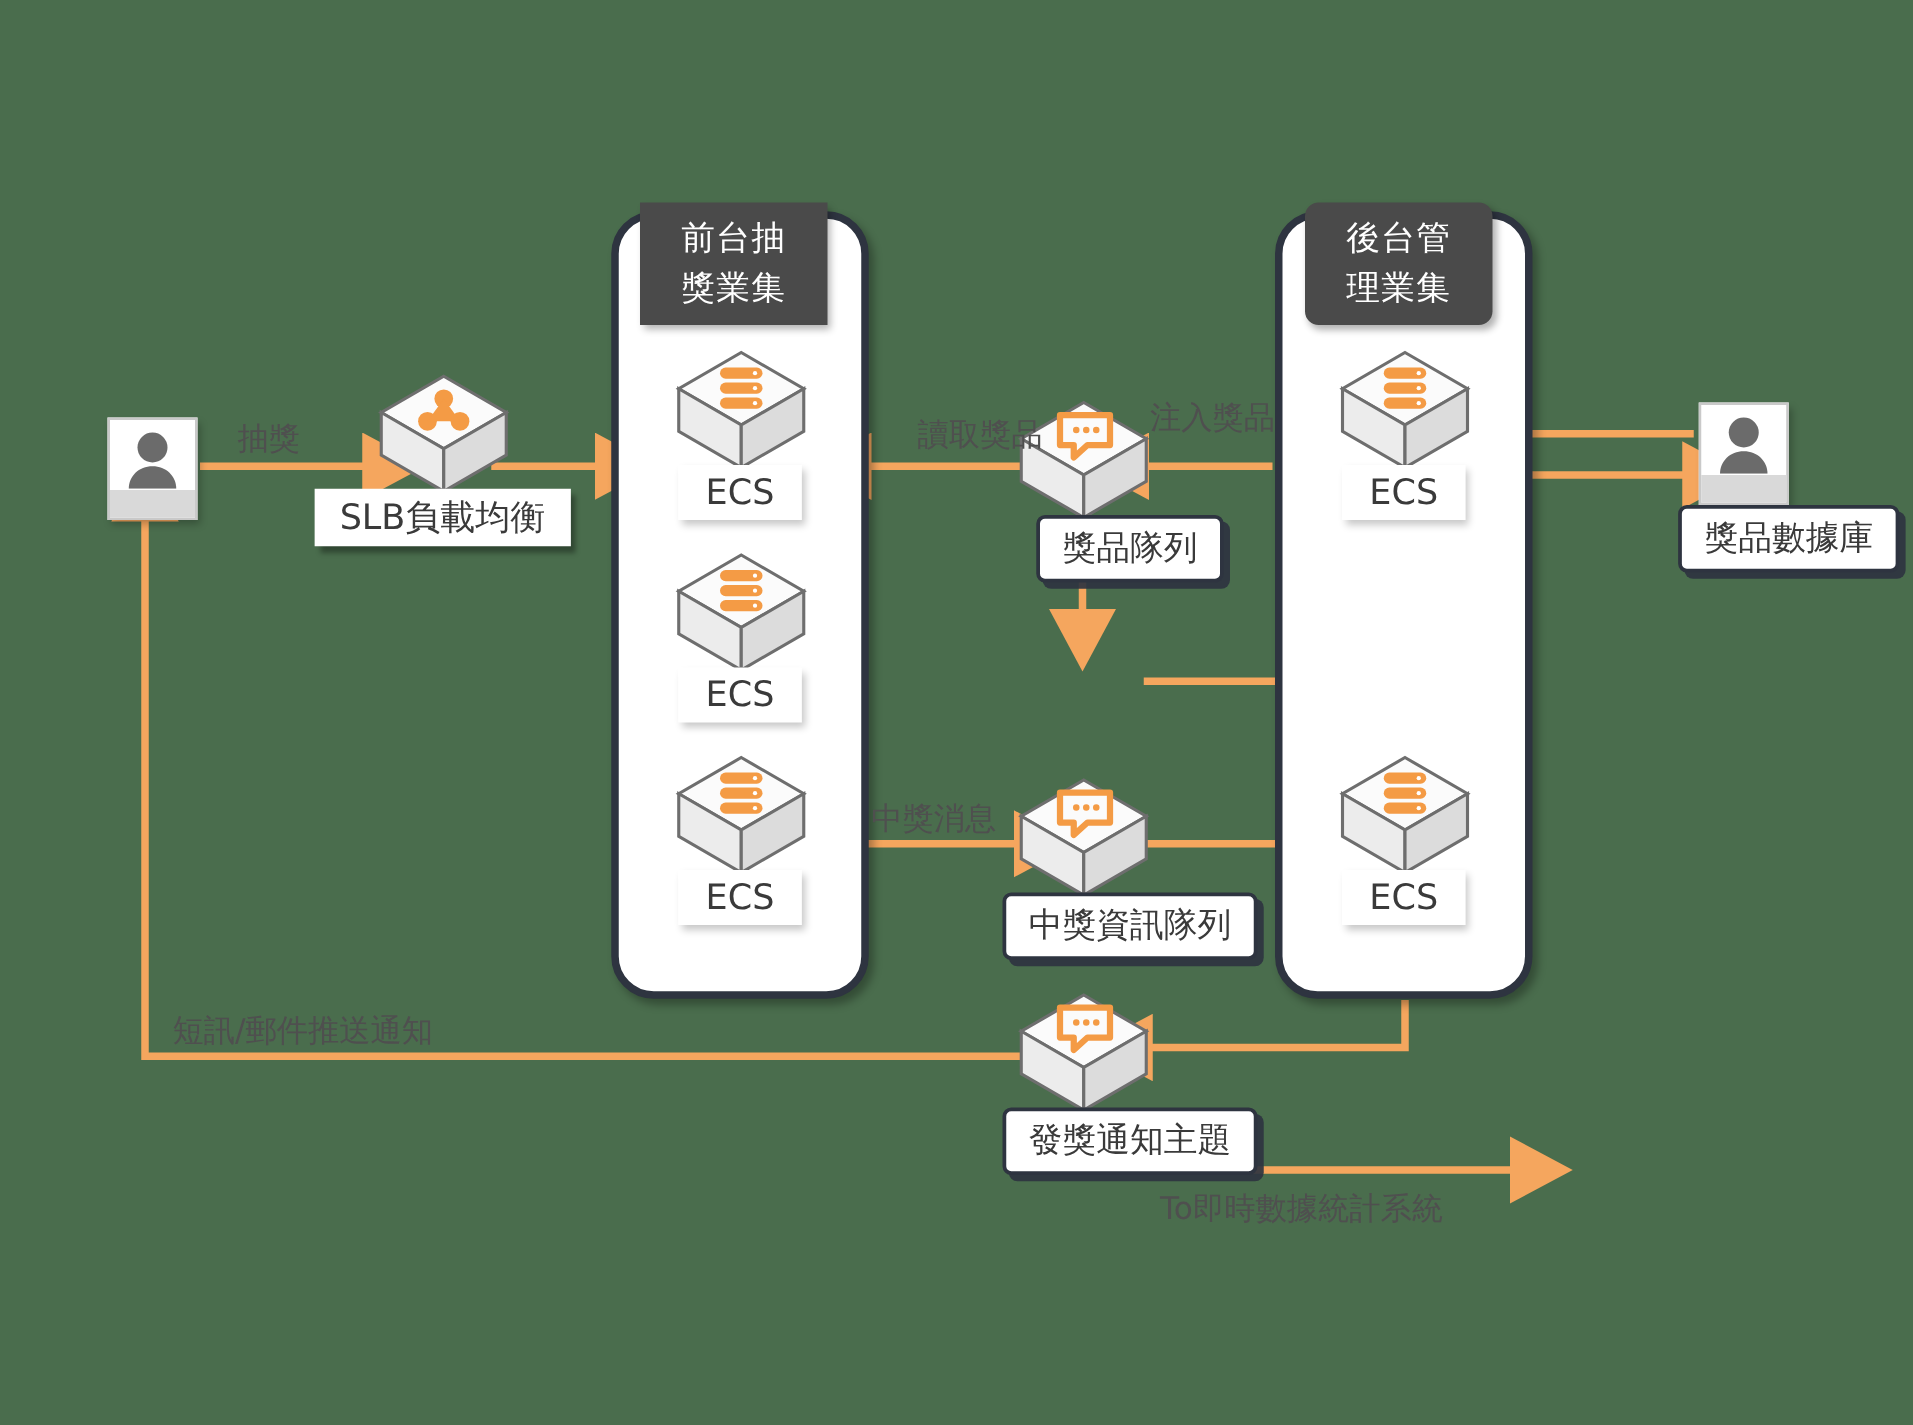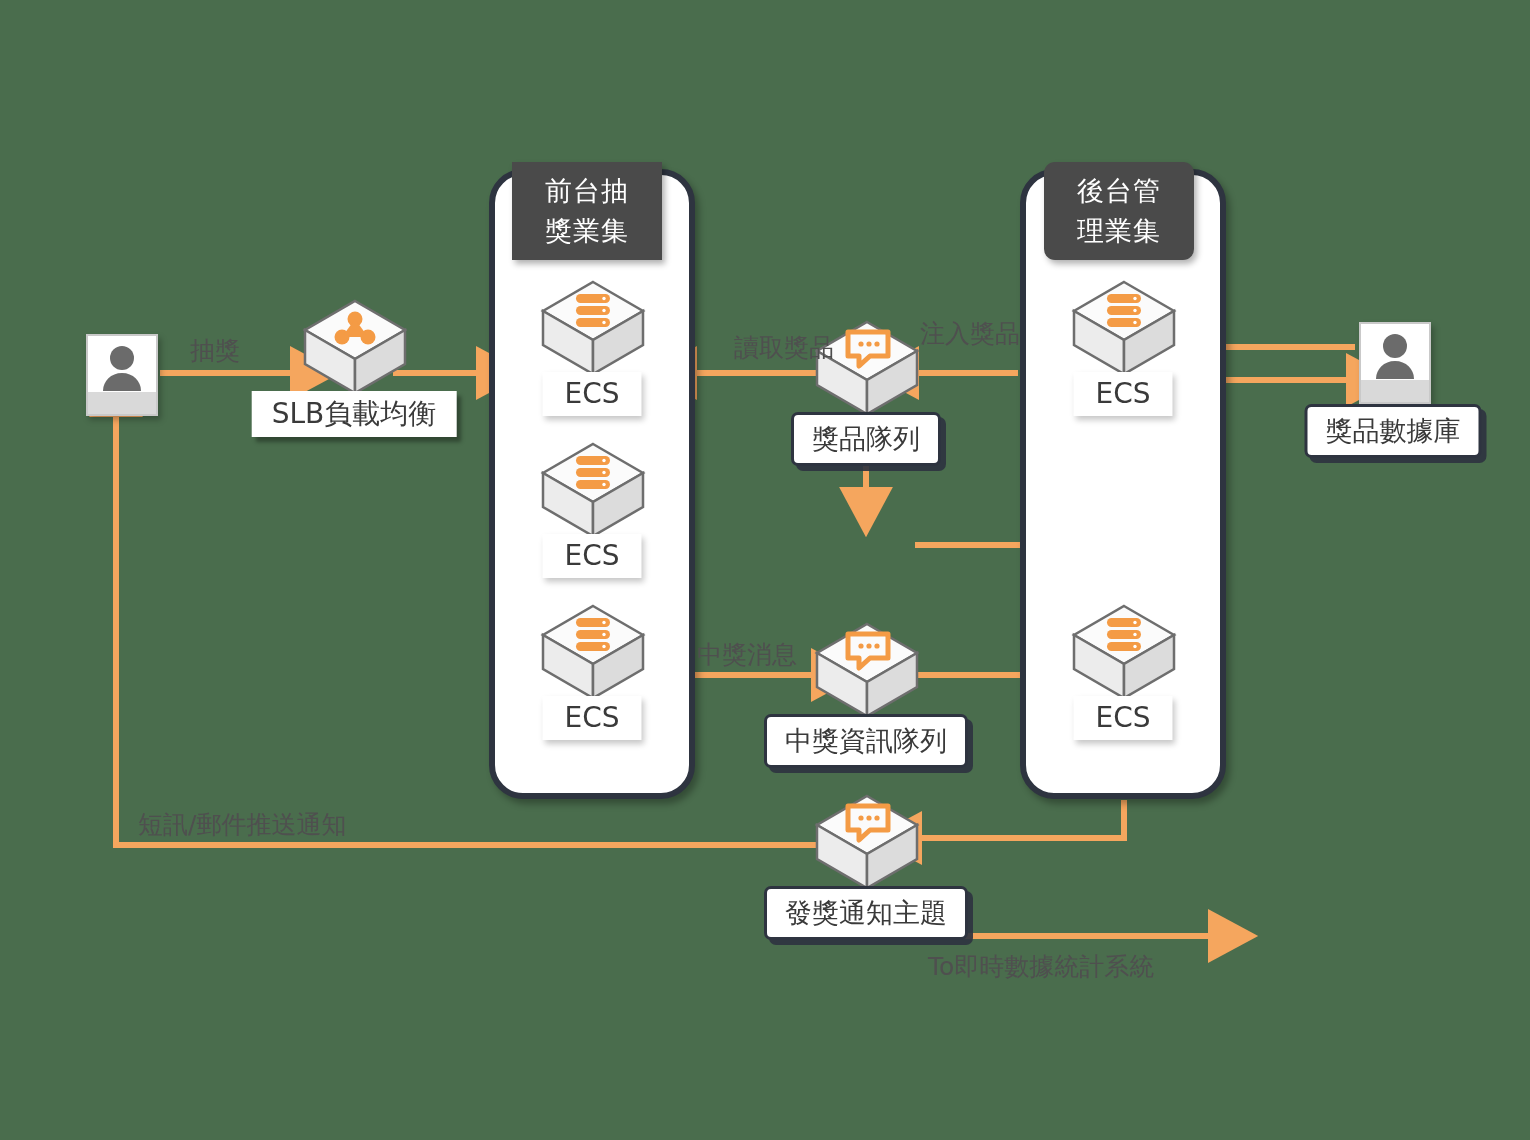--- a/index.html
+++ b/index.html
@@ -51,20 +51,21 @@
     white-space:nowrap;
     box-shadow:3px 4px 6px rgba(0,0,0,.22);
   }
   
   .node-label.framed{
     border:3px solid #2e3440;
     border-radius:7px;
     padding:5px 18px;
     box-shadow:5px 5px 0px rgba(46,52,64,.92);
     font-size:27px;
+    margin-left:38px;
   }
   .node-label.plainbox{
     box-shadow:4px 5px 4px rgba(0,0,0,.35);
     padding:4px 20px;
   }
 
   
   .avatar{
     position:absolute;
     width:68px;height:78px;

